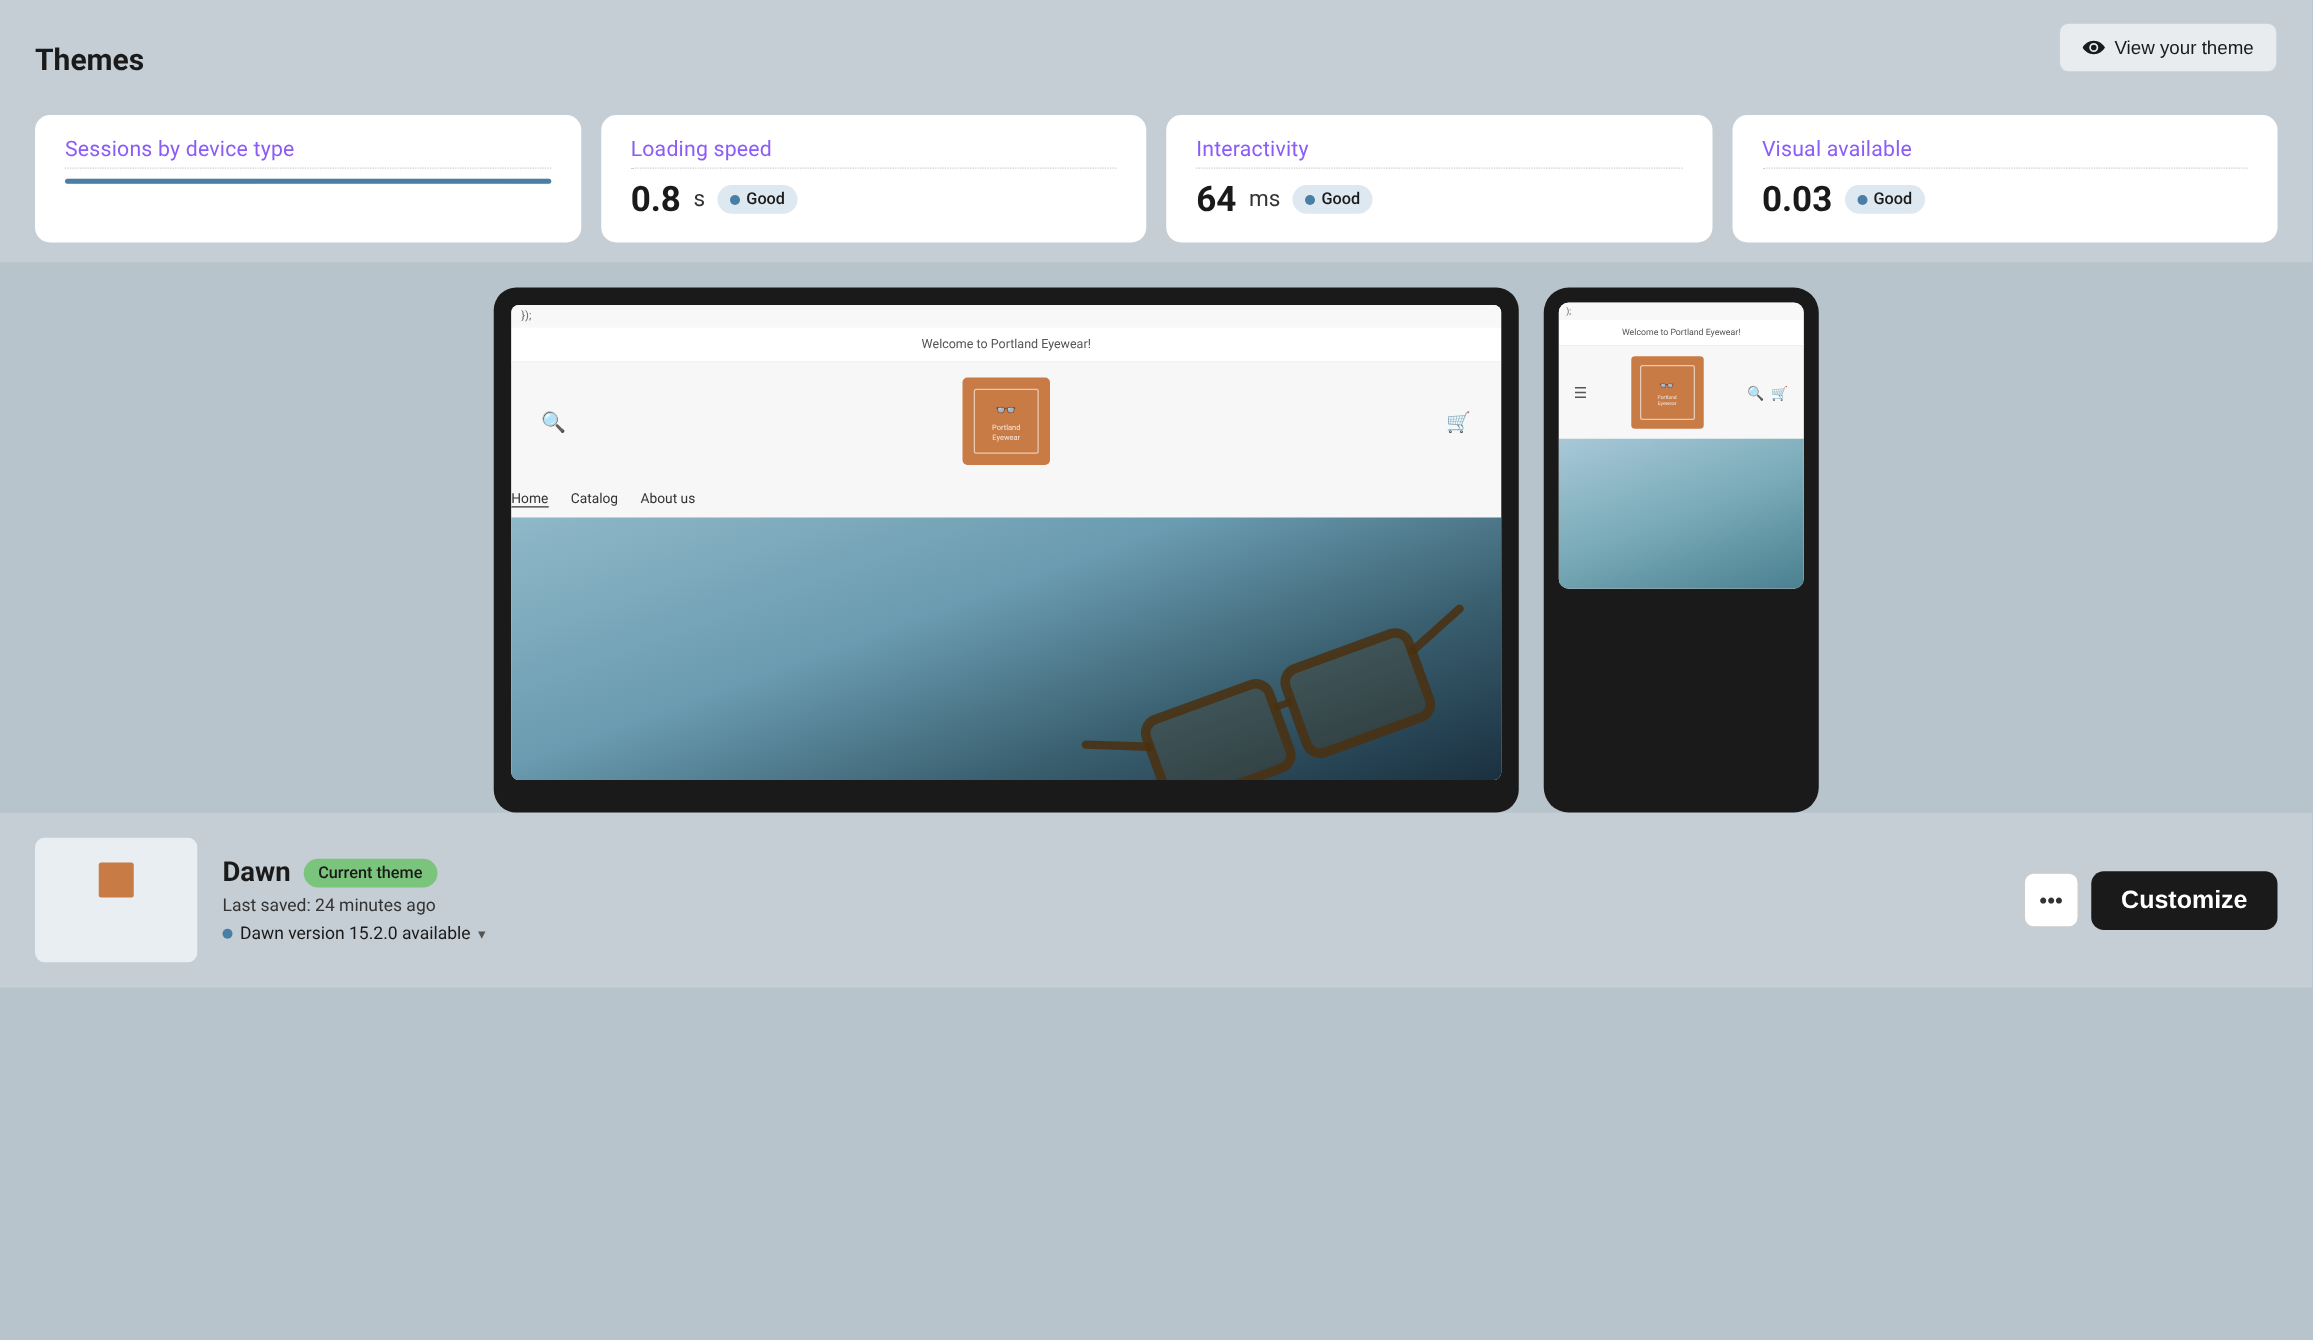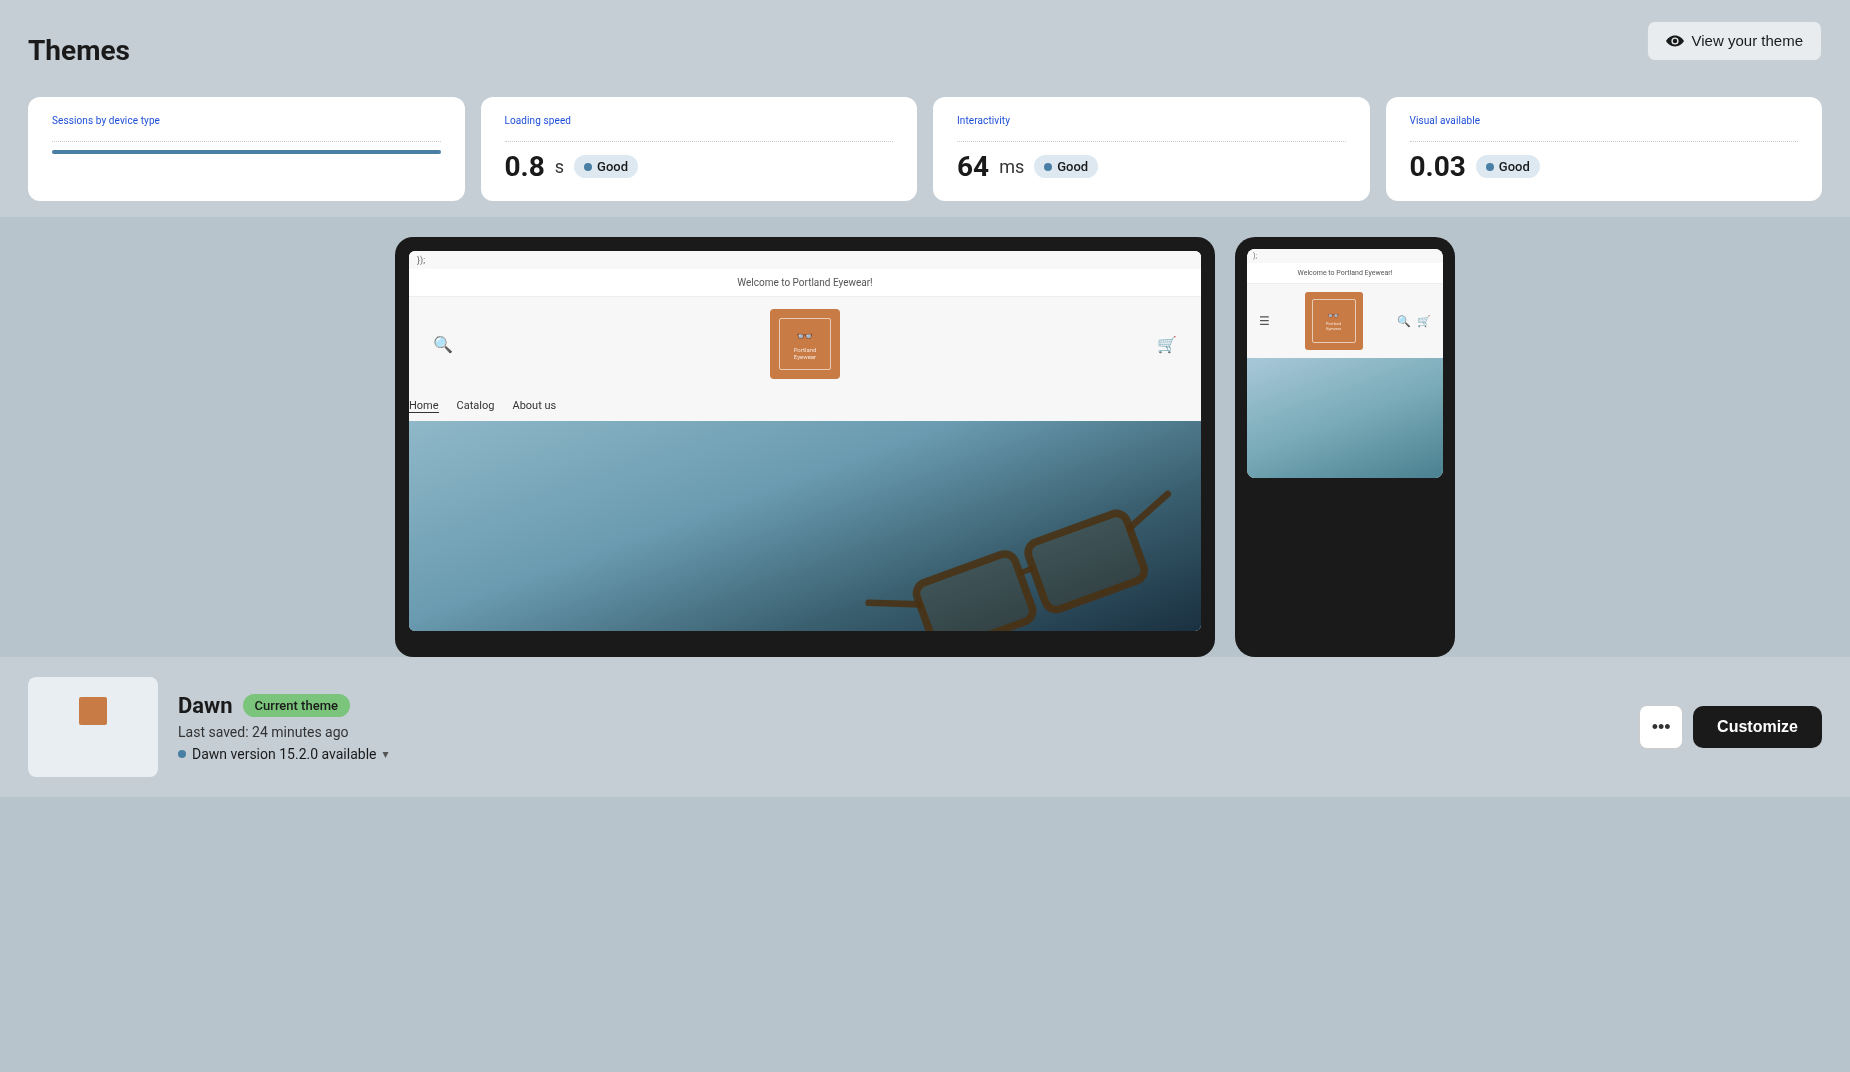--- a/index.html
+++ b/index.html
@@ -13,21 +13,21 @@
 
     
     .header {
       display: flex;
       align-items: center;
       justify-content: space-between;
       padding: 14px 28px;
       background: #c5ced5;
     }
     .header-title {
-      font-size: 28px;
+      font-size: 24px;
       font-weight: 700;
       color: #1a1a1a;
       margin-top: 20px;
     }
     .view-store-btn {
       display: flex;
       align-items: center;
       gap: 8px;
       background: #e8ecef;
       border: 1px solid #c8d0d6;
@@ -46,23 +46,23 @@
       padding: 16px 28px;
       background: #c5ced5;
     }
     .stat-card {
       background: #ffffff;
       border-radius: 12px;
       padding: 18px 24px;
       flex: 1;
     }
     .stat-label {
-      font-size: 10px;
-      color: #1d4ed8;
-      margin-bottom: 15px;
+      font-size: 17px;
+      color: #8b5cf6;
+      margin-bottom: 4px;
       letter-spacing: 0.01em;
     }
     .stat-dotted-line {
       border: none;
       border-top: 1px dotted #ccc;
       margin-bottom: 8px;
     }
     .stat-value-row {
       display: flex;
       align-items: center;
@@ -362,21 +362,21 @@
       cursor: pointer;
       font-size: 18px;
       color: #333;
     }
     .customize-btn {
       background: #1a1a1a;
       color: #fff;
       border: none;
       border-radius: 10px;
       padding: 12px 24px;
-      font-size: 16px;
+      font-size: 20px;
       font-weight: 600;
       cursor: pointer;
       text-align: center;
     }
 
     .eye-icon {
       width: 18px;
       height: 18px;
     }
   </style>

